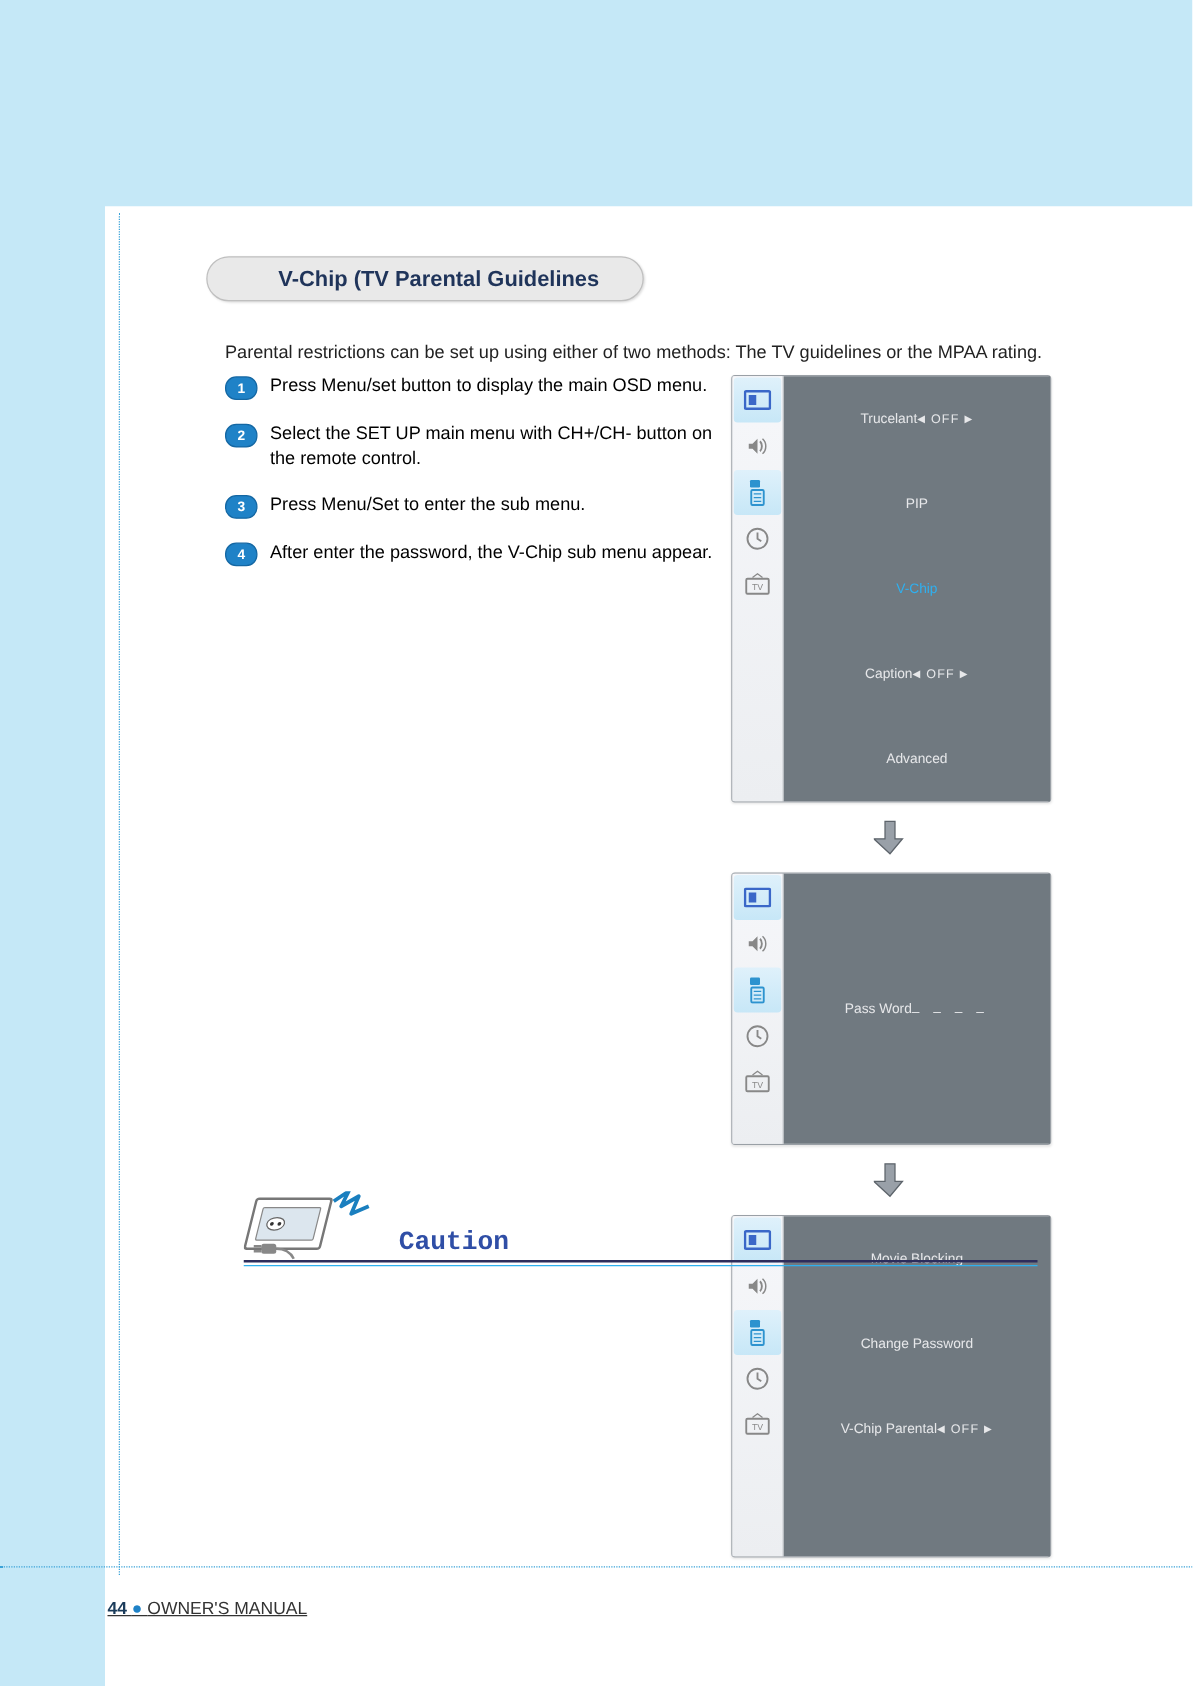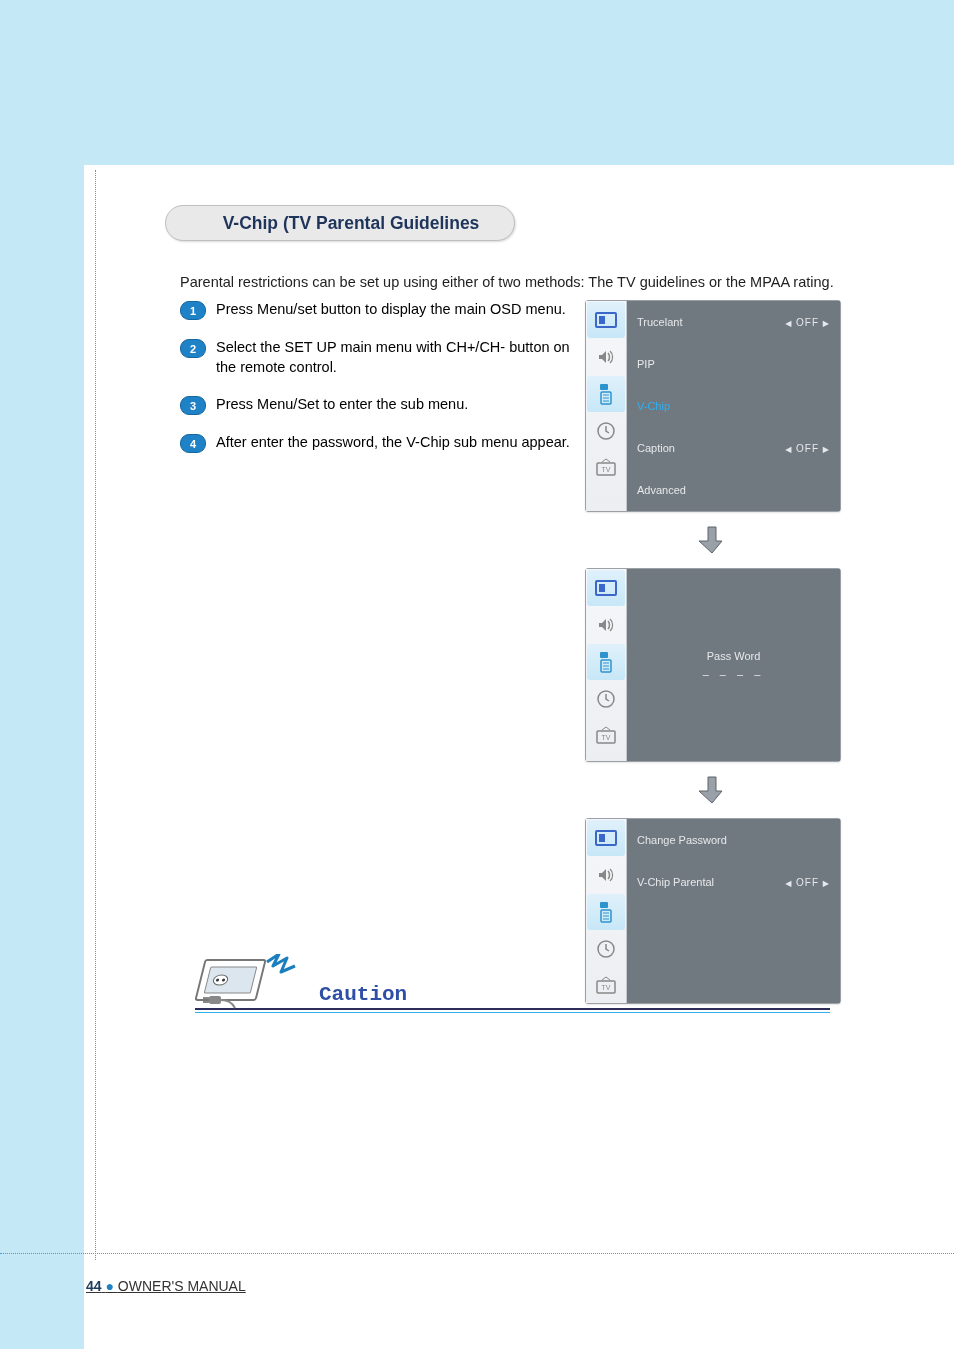--- a/index.html
+++ b/index.html
@@ -99,32 +99,32 @@
   .osd-iconcell {
     height: 36px; display:flex; align-items:center; justify-content:center;
     border-bottom: 0px solid #d7dade;
   }
   .osd-iconcell svg { display:block; }
   .osd-rows {
     flex: 1; display:flex; flex-direction:column;
     background: #707980;
   }
   .osd-row {
-    height: 36px; display:flex; align-items:center; justify-content:space-between;
-    padding: 3px 10px; font-size: 11px; color:#e7e8ea;
+    height: 36px; display:flex; align-items:center; justify-content:center;
+    padding: 16px 10px; font-size: 11px; color:#e7e8ea;
   }
   .osd-row.sel { color:#2fb0ef; }
   .osd-off { font-size: 10px; color:#e7e8ea; letter-spacing: 1px; }
   .osd-off .tri { font-size: 8px; vertical-align: middle; }
   .pw-area {
     flex:1; background:#707980;
-    display:flex; flex-direction:column;
+    display:flex; flex-direction:row;
     align-items:center; justify-content:center;
     font-size:11px; color:#e7e8ea;
-    height: 192px;
+    height: 216px;
   }
   .pw-dashes { letter-spacing: 4px; margin-top: 6px; }
   .arrow-down-wrap {
     width: 254px; height: 40px;
     display:flex; align-items:center; justify-content:center;
     margin-bottom: 8px;
   }
   
   .caution-block {
     position: absolute;
@@ -348,20 +348,23 @@
       </div>
       <div class="osd-iconcell">
         <svg width="22" height="20">
             <rect x="2" y="6" width="18" height="12" rx="1" fill="none" stroke="#888" stroke-width="1.5"></rect>
             <text x="11" y="15" font-size="7" text-anchor="middle" fill="#888" font-family="Arial">TV</text>
             <path d="M7 5l4-3 4 3" stroke="#888" fill="none"></path>
           </svg>
       </div>
     </div>
     <div class="osd-rows">
+      <div class="osd-row">
+        <span>Movie Blocking</span>
+      </div>
       <div class="osd-row">
         <span>Change Password</span>
       </div>
       <div class="osd-row">
         <span>V-Chip Parental</span>
         <span class="osd-off"><span class="tri">◀</span> <span>OFF</span> <span class="tri">▶</span></span>
       </div>
       <div class="osd-row"></div>
     </div>
   </div>

